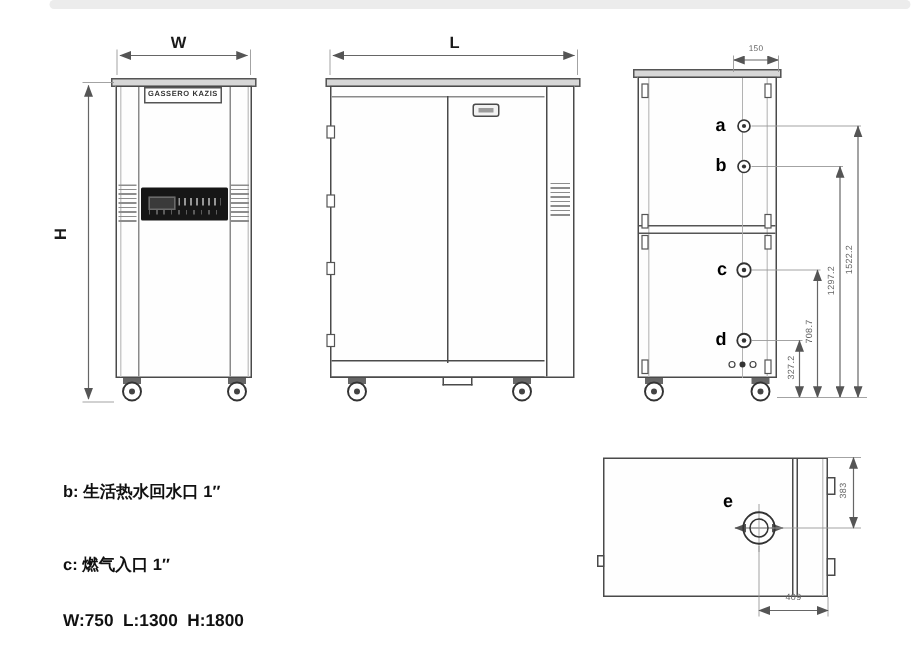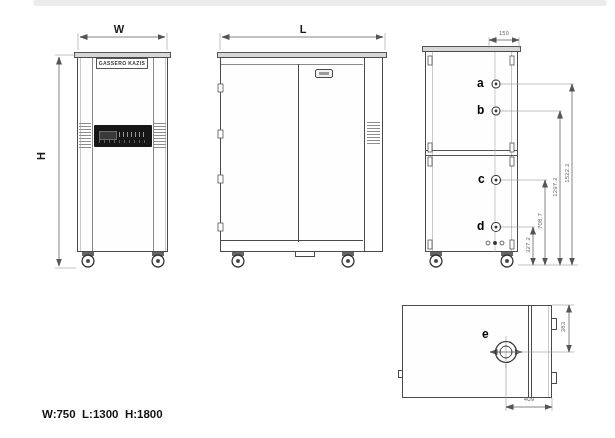--- a/index.html
+++ b/index.html
@@ -245,20 +245,22 @@
       <line class="ext" x1="552" y1="305" x2="574" y2="305"></line>
       <line class="ext" x1="514" y1="352" x2="574" y2="352"></line>
       <line class="dim" x1="569" y1="305" x2="569" y2="352" marker-start="url(#arr)" marker-end="url(#arr)"></line>
       <line class="ext" x1="506" y1="364" x2="506" y2="411"></line>
       <line class="ext" x1="552" y1="398" x2="552" y2="411"></line>
       <line class="dim" x1="506" y1="407" x2="552" y2="407" marker-start="url(#arr)" marker-end="url(#arr)"></line>
     </g>
   </svg>
 
   <div class="legend">
+    <div>b: 生活热水回水口 1″</div>
+    <div>c: 燃气入口 1″</div>
     
     
   </div>
 
   <div class="specs">
     <div>W:750  L:1300  H:1800</div>
     
     
   </div>
 

